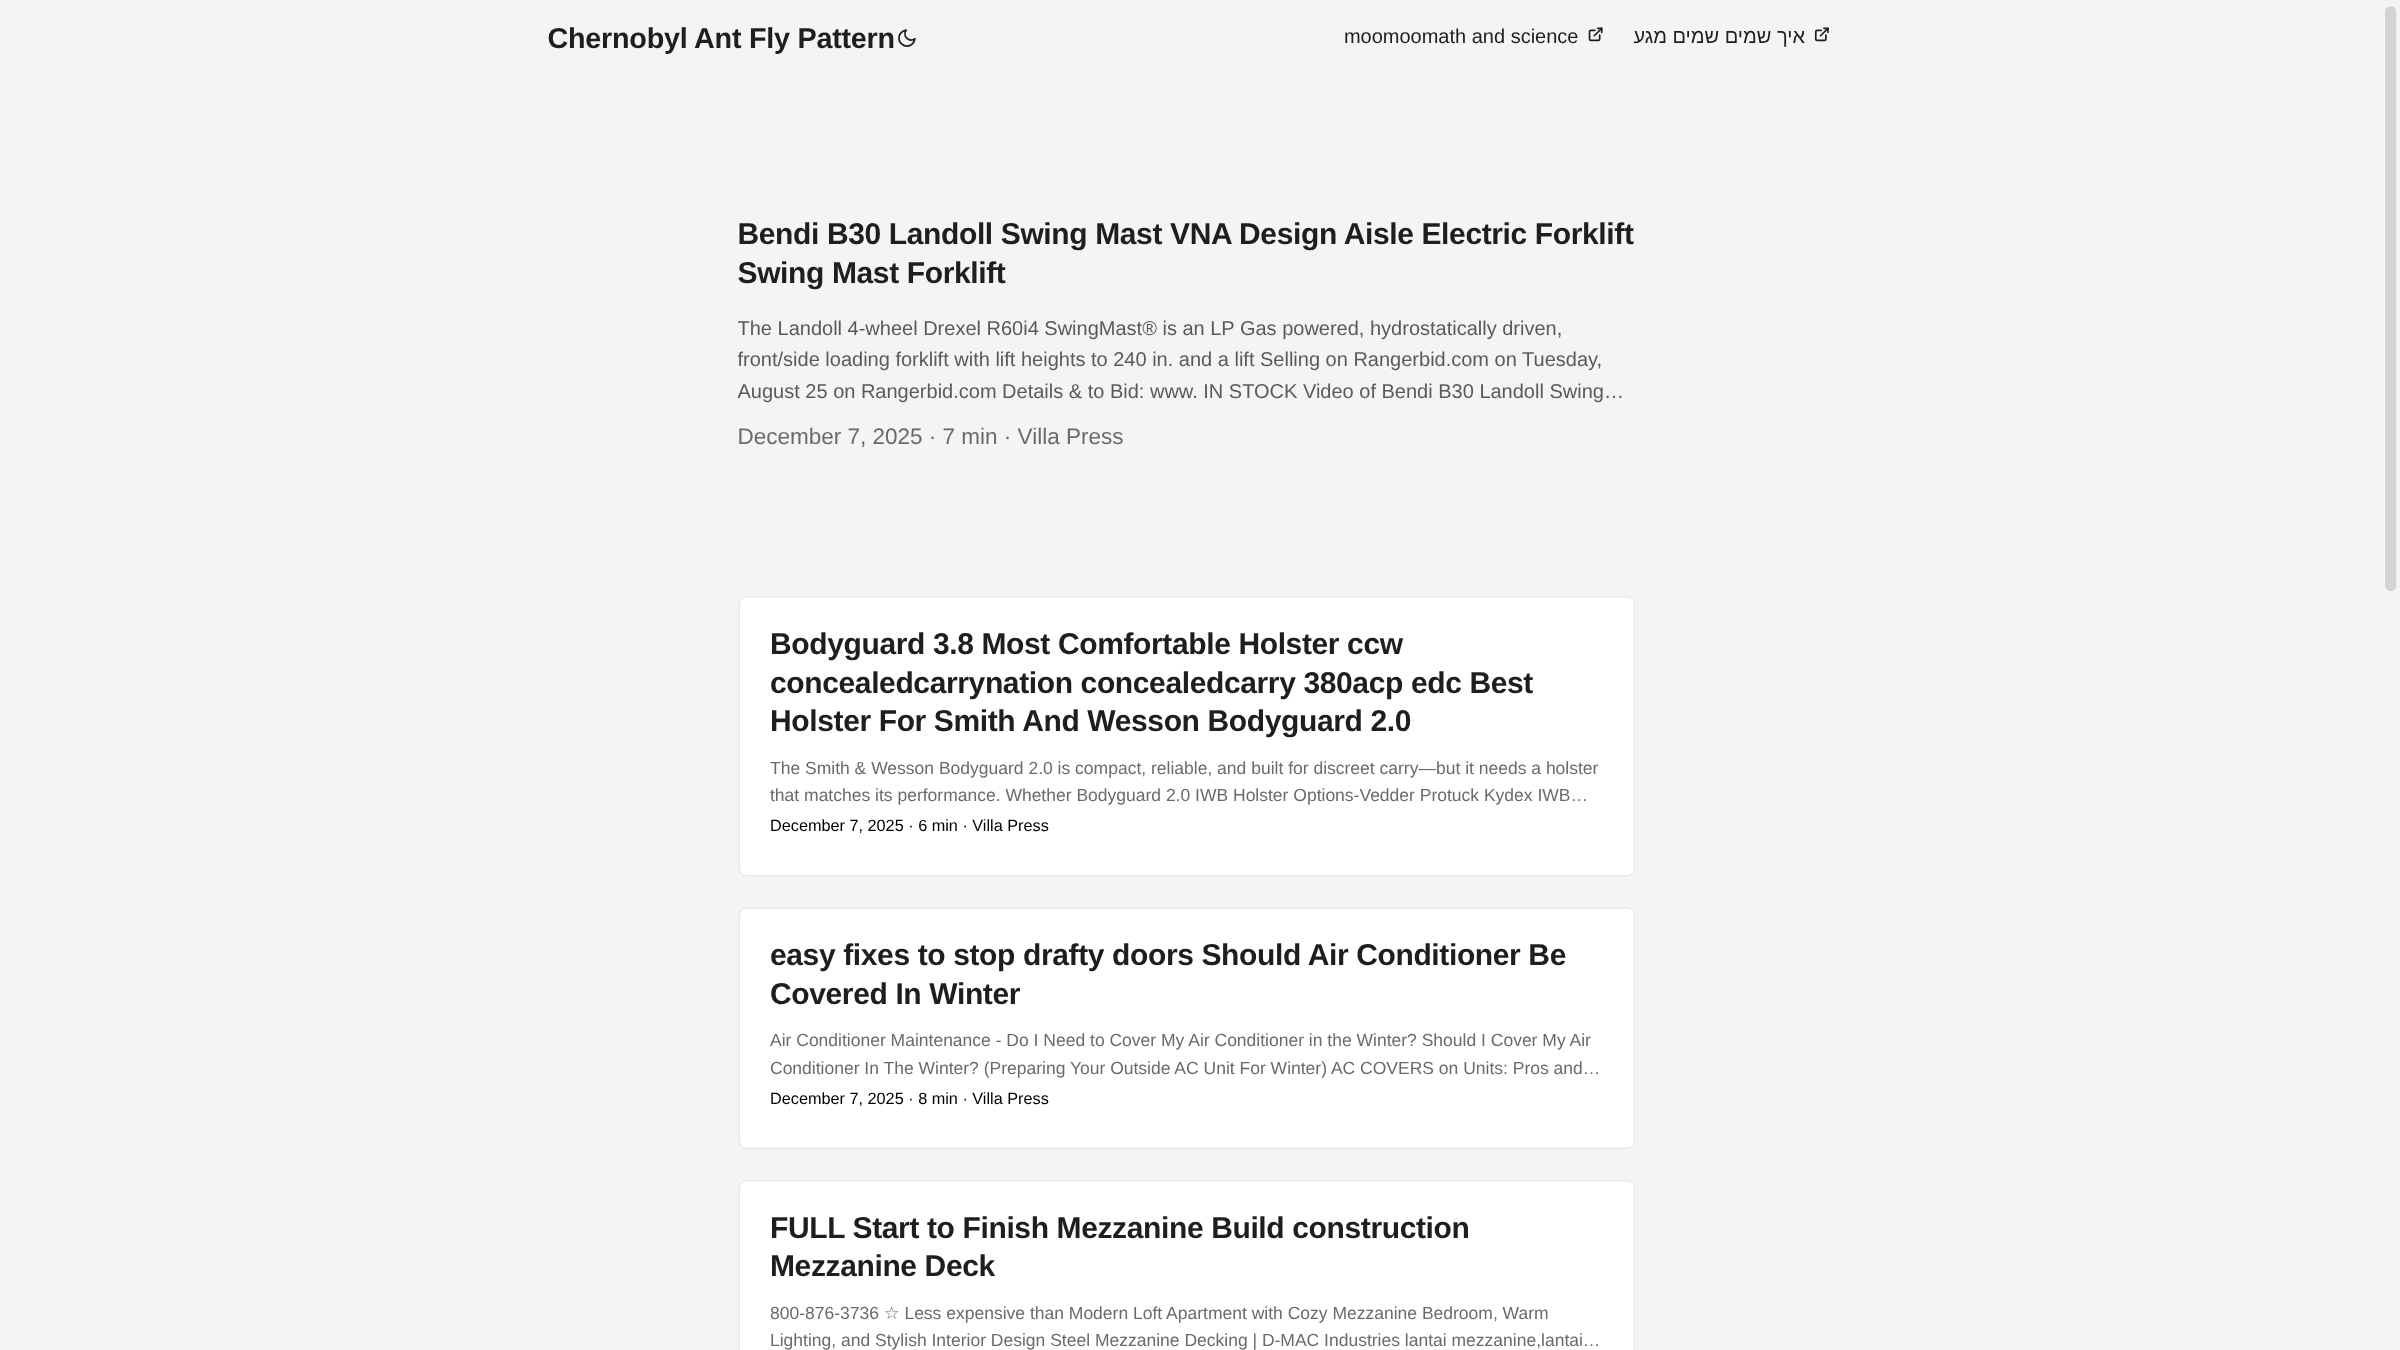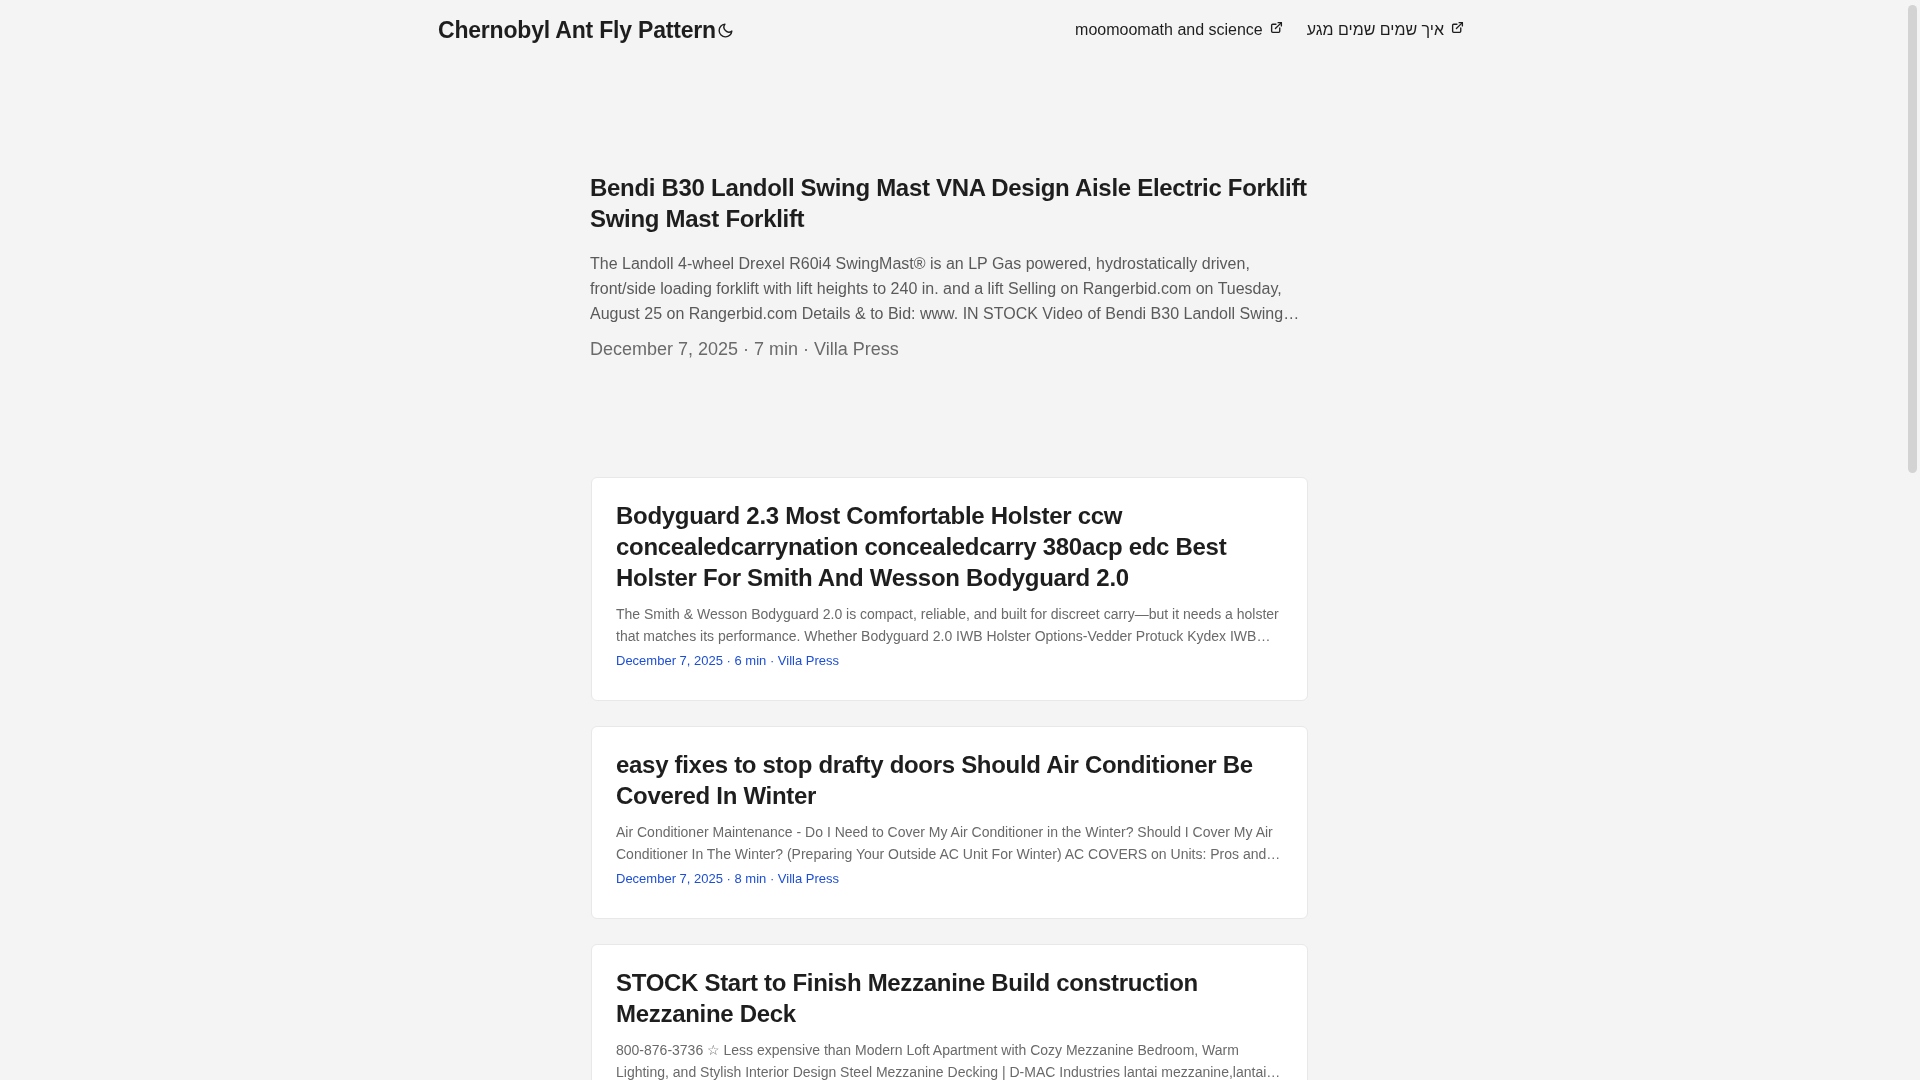--- a/index.html
+++ b/index.html
@@ -36,21 +36,21 @@
   .card {
     position:absolute; left:591px; width:717px;
     background:#ffffff; border:1px solid #e8e8e8; border-radius:6px;
     box-sizing:border-box; padding:22px 24px 24px 24px;
   }
   .card-title { font-size:24px; font-weight:700; line-height:31px; margin:0; color:#1e1e1e; letter-spacing:-0.3px; }
   .card-summary {
     margin-top:10px; font-size:14px; line-height:22px; color:#6a6a6a;
     display:-webkit-box; -webkit-line-clamp:2; -webkit-box-orient:vertical; overflow:hidden;
   }
-  .card-meta { margin-top:6px; font-size:13px; color:#1d4ed8; }
+  .card-meta { margin-top:6px; font-size:13px; color:#000000; }
 
   .scrollbar-track { position:absolute; right:0; top:0; width:18px; height:1080px; background:#f4f4f4; }
   .scrollbar-thumb { position:absolute; left:6px; top:5px; width:9px; height:468px; background:#d3d3d3; border-radius:5px; }
 </style>
 </head>
 <body>
 
 <header class="header">
   <div class="brand">
     <a class="site-title" href="#">Chernobyl Ant Fly Pattern</a>
@@ -80,31 +80,31 @@
   </nav>
 </header>
 
 <article class="hero">
   <h1 class="hero-title">Bendi B30 Landoll Swing Mast VNA Design Aisle Electric Forklift Swing Mast Forklift</h1>
   <div class="hero-summary">The Landoll 4-wheel Drexel R60i4 SwingMast® is an LP Gas powered, hydrostatically driven, front/side loading forklift with lift heights to 240 in. and a lift Selling on Rangerbid.com on Tuesday, August 25 on Rangerbid.com Details &amp; to Bid: www. IN STOCK Video of Bendi B30 Landoll Swing Mast VNA Narrow Aisle Electric Forklift</div>
   <div class="hero-meta">December 7, 2025 · 7 min · Villa Press</div>
 </article>
 
 <article class="card" style="top:477px; height:224px;">
-  <h2 class="card-title">Bodyguard 2.3 Most Comfortable Holster ccw concealedcarrynation concealedcarry 380acp edc Best Holster For Smith And Wesson Bodyguard 2.0</h2>
+  <h2 class="card-title">Bodyguard 3.8 Most Comfortable Holster ccw concealedcarrynation concealedcarry 380acp edc Best Holster For Smith And Wesson Bodyguard 2.0</h2>
   <div class="card-summary">The Smith &amp; Wesson Bodyguard 2.0 is compact, reliable, and built for discreet carry—but it needs a holster that matches its performance. Whether Bodyguard 2.0 IWB Holster Options-Vedder Protuck Kydex IWB Holster</div>
   <div class="card-meta">December 7, 2025 · 6 min · Villa Press</div>
 </article>
 
 <article class="card" style="top:726px; height:193px;">
   <h2 class="card-title">easy fixes to stop drafty doors Should Air Conditioner Be Covered In Winter</h2>
   <div class="card-summary">Air Conditioner Maintenance - Do I Need to Cover My Air Conditioner in the Winter? Should I Cover My Air Conditioner In The Winter? (Preparing Your Outside AC Unit For Winter) AC COVERS on Units: Pros and Cons</div>
   <div class="card-meta">December 7, 2025 · 8 min · Villa Press</div>
 </article>
 
 <article class="card" style="top:944px; height:180px;">
-  <h2 class="card-title">STOCK Start to Finish Mezzanine Build construction Mezzanine Deck</h2>
+  <h2 class="card-title">FULL Start to Finish Mezzanine Build construction Mezzanine Deck</h2>
   <div class="card-summary">800-876-3736 ☆ Less expensive than Modern Loft Apartment with Cozy Mezzanine Bedroom, Warm Lighting, and Stylish Interior Design Steel Mezzanine Decking | D-MAC Industries lantai mezzanine,lantai mezzanine</div>
 </article>
 
 <div class="scrollbar-track">
   <div class="scrollbar-thumb"></div>
 </div>
 
 </body></html>

